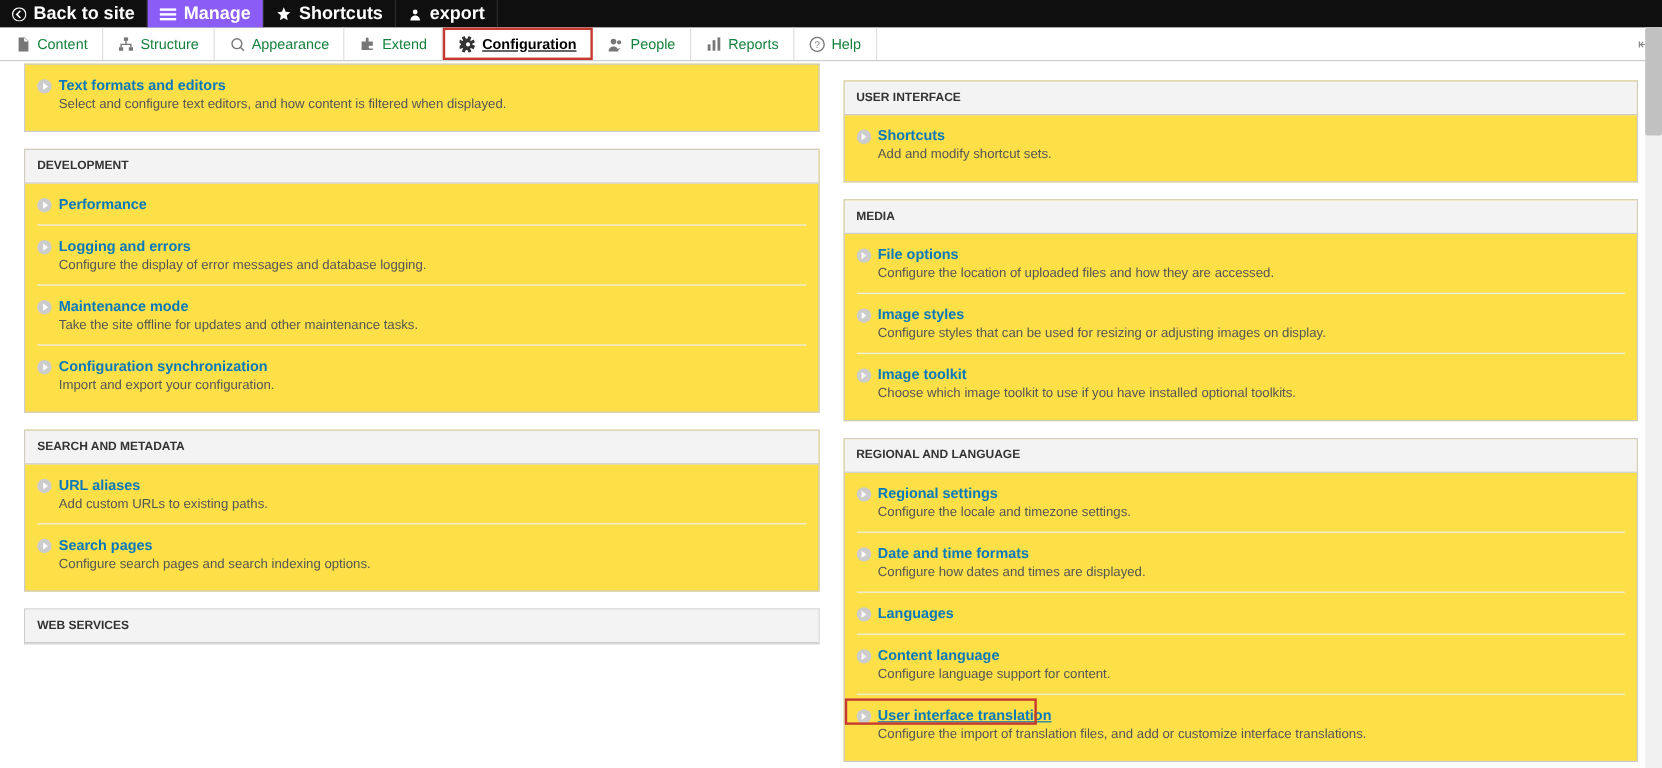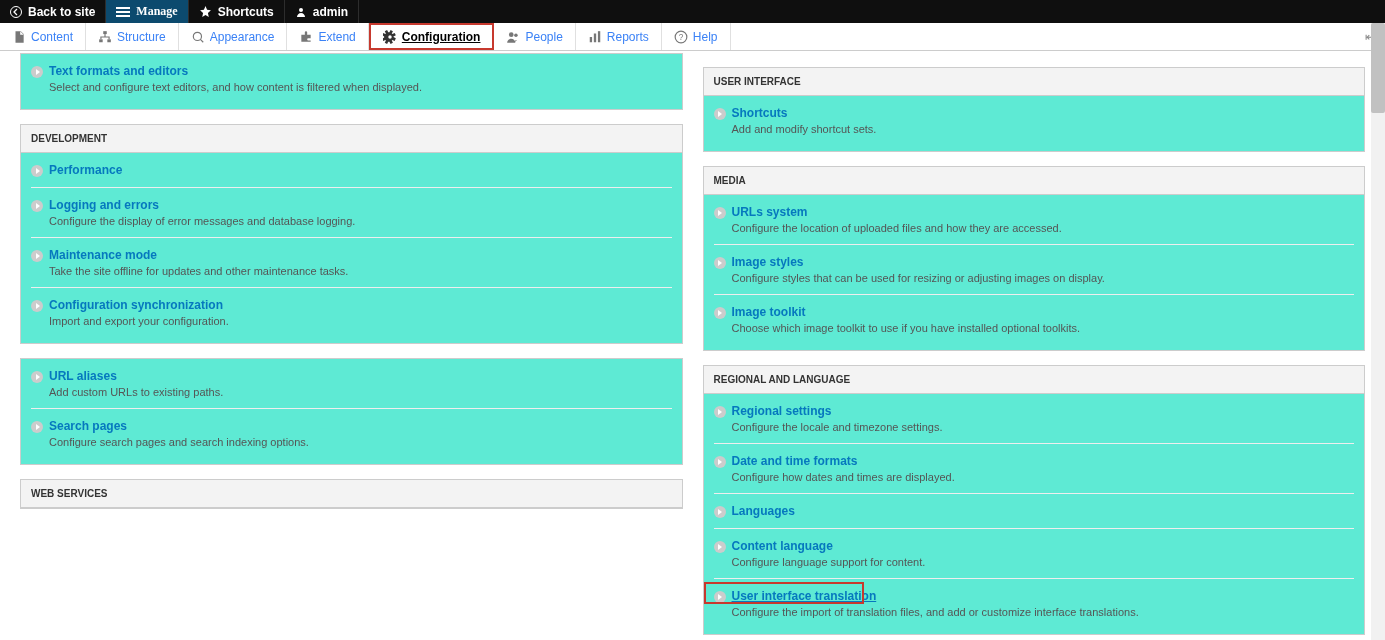--- a/index.html
+++ b/index.html
@@ -1,39 +1,39 @@
 <!DOCTYPE html>
 <html><head>
 <meta charset="utf-8">
 <style>
 * { margin: 0; padding: 0; box-sizing: border-box; }
 body { font-family: "Lucida Grande", "Lucida Sans Unicode", Verdana, sans-serif; font-size: 12px; background: #fff; width: 1385px; }
 
 
 .toolbar { background: #0f0f0f; height: 23px; display: flex; align-items: stretch; color: #fff; }
-.toolbar-item { display: flex; align-items: center; padding: 0 10px; cursor: pointer; font-size: 12px; font-weight: bold; border-right: 1px solid #2d2d2d; }
-.toolbar-item.active { background: #0c4a6e; font-family: Liberation Serif, serif; }
+.toolbar-item { display: flex; align-items: center; padding: 0 10px; cursor: pointer; font-size: 15px; font-weight: bold; border-right: 1px solid #2d2d2d; }
+.toolbar-item.active { background: #8b5cf6; }
 .toolbar-item .ticon { margin-right: 6px; display: inline-flex; }
 
 
 .admin-menu { background: #fff; height: 28px; border-bottom: 1px solid #ccc; display: flex; align-items: stretch; position: relative; }
-.admin-tab { display: flex; align-items: center; padding: 0 12px; color: #3b82f6; font-size: 12px; cursor: pointer; border-right: 1px solid #e0e0e0; }
+.admin-tab { display: flex; align-items: center; padding: 0 12px; color: #15803d; font-size: 12px; cursor: pointer; border-right: 1px solid #e0e0e0; }
 .admin-tab .aicon { margin-right: 5px; display: inline-flex; }
 .admin-tab.highlighted { border: 2px solid #c7392e; color: #000; text-decoration: underline; font-weight: bold; }
 .menu-right { margin-left: auto; display: flex; align-items: center; padding: 0 10px; color: #888; cursor: pointer; }
 
 
 .scrollbar { position: absolute; right: 0; top: 23px; bottom: 0; width: 14px; background: #f1f1f1; }
 .scroll-thumb { position: absolute; top: 0; width: 14px; height: 90px; background: #c1c1c1; border-radius: 2px; }
 
 
 .content { display: flex; padding: 2px 20px 20px 20px; gap: 20px; }
 .col { flex: 1; }
 
-.panel { border: 1px solid #ccc; margin-bottom: 14px; background: #5eead4; }
+.panel { border: 1px solid #ccc; margin-bottom: 14px; background: #fde047; }
 .panel.noheader .panel-body { border-top: none; }
 .panel-header { background: #f3f3f3; padding: 8px 10px; font-size: 10px; font-weight: bold; color: #333; text-transform: uppercase; border-bottom: 1px solid #ccc; }
 .panel-body { padding: 4px 10px 10px 10px; }
 
 .config-item { padding: 6px 0 6px 18px; position: relative; }
 .config-item + .config-item { border-top: 1px solid #eee; margin-top: 4px; padding-top: 10px; }
 .config-link { color: #0678be; font-size: 12px; font-weight: bold; text-decoration: none; cursor: pointer; }
 .config-desc { color: #555; font-size: 11px; margin-top: 3px; }
 
 .arrow-icon { position: absolute; left: 0; top: 8px; width: 12px; height: 12px; border-radius: 50%; background: #ccc; display: flex; align-items: center; justify-content: center; }
@@ -76,21 +76,21 @@
     </span>
     <span>Shortcuts</span>
   </div>
   <div class="toolbar-item">
     <span class="ticon">
       <svg width="12" height="12" viewBox="0 0 24 24">
           <circle cx="12" cy="8" r="4" fill="#fff"></circle>
           <path d="M4 22c0-4.4 3.6-8 8-8s8 3.6 8 8" fill="#fff"></path>
         </svg>
     </span>
-    <span>admin</span>
+    <span>export</span>
   </div>
 </div>
 
 <div class="admin-menu">
   <div class="admin-tab">
     <span class="aicon">
         <svg width="14" height="14" viewBox="0 0 24 24">
           <path fill="#777" d="M6 2h9l5 5v15H6z"></path>
           <path fill="#fff" d="M14 2v6h6"></path>
         </svg>
@@ -205,20 +205,21 @@
         </div>
         <div class="config-item">
           <span class="arrow-icon"></span>
           <a class="config-link">Configuration synchronization</a>
           <div class="config-desc">Import and export your configuration.</div>
         </div>
       </div>
     </div>
 
     <div class="panel">
+      <div class="panel-header">SEARCH AND METADATA</div>
       <div class="panel-body">
         <div class="config-item">
           <span class="arrow-icon"></span>
           <a class="config-link">URL aliases</a>
           <div class="config-desc">Add custom URLs to existing paths.</div>
         </div>
         <div class="config-item">
           <span class="arrow-icon"></span>
           <a class="config-link">Search pages</a>
           <div class="config-desc">Configure search pages and search indexing options.</div>
@@ -245,21 +246,21 @@
           <div class="config-desc">Add and modify shortcut sets.</div>
         </div>
       </div>
     </div>
 
     <div class="panel">
       <div class="panel-header">MEDIA</div>
       <div class="panel-body">
         <div class="config-item">
           <span class="arrow-icon"></span>
-          <a class="config-link">URLs system</a>
+          <a class="config-link">File options</a>
           <div class="config-desc">Configure the location of uploaded files and how they are accessed.</div>
         </div>
         <div class="config-item">
           <span class="arrow-icon"></span>
           <a class="config-link">Image styles</a>
           <div class="config-desc">Configure styles that can be used for resizing or adjusting images on display.</div>
         </div>
         <div class="config-item">
           <span class="arrow-icon"></span>
           <a class="config-link">Image toolkit</a>

